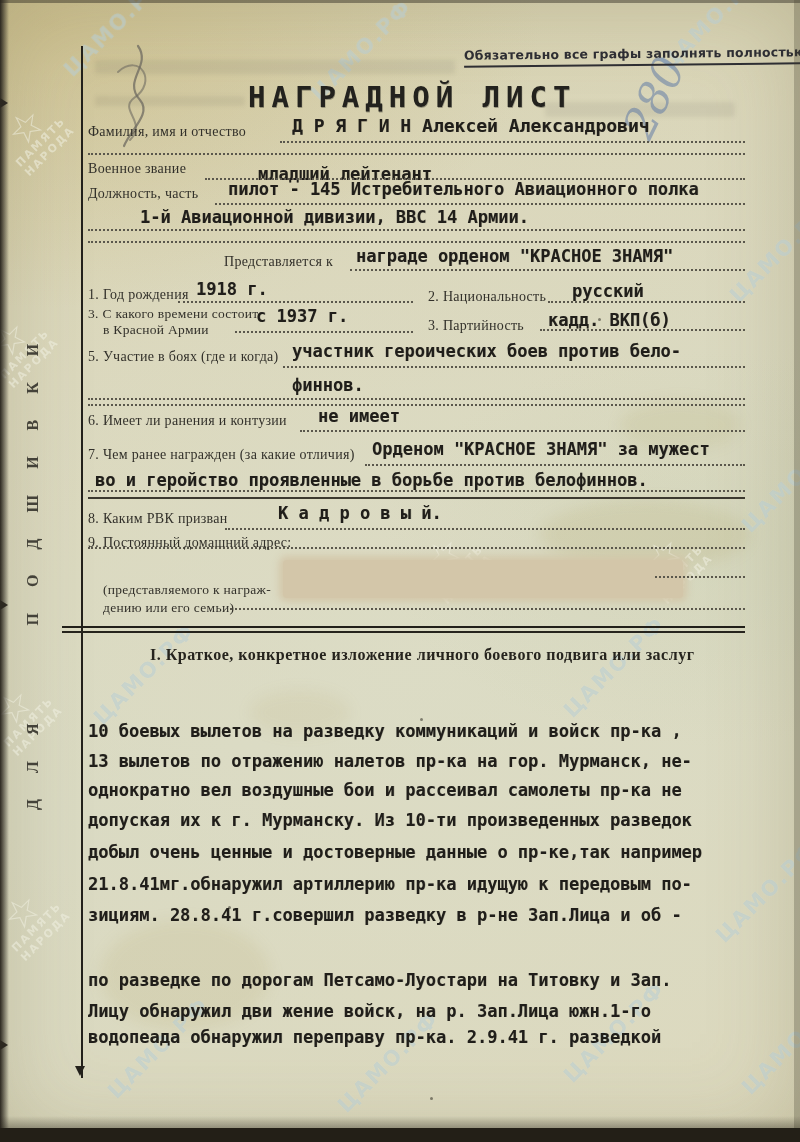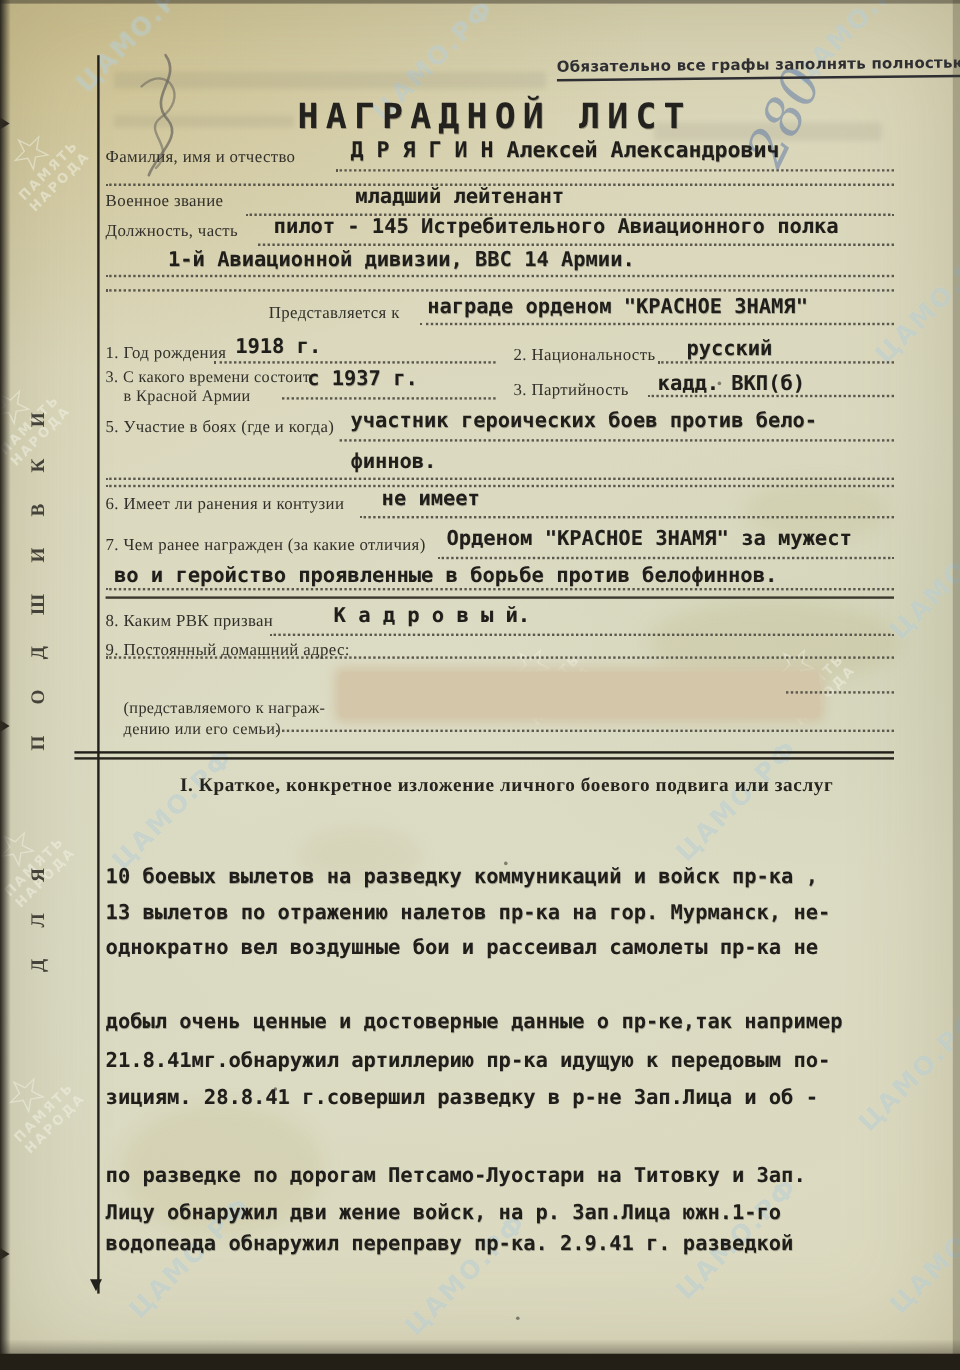--- a/index.html
+++ b/index.html
@@ -144,21 +144,21 @@
 
   <div class="stamp" style="left:464px;top:46px;">Обязательно все графы заполнять полностью.</div>
   <div class="title" style="left:248px;top:80px;">НАГРАДНОЙ ЛИСТ</div>
 
   <div class="lbl" style="left:88px;top:124px;">Фамилия, имя и отчество</div>
   <div class="val" style="left:292px;top:115px;font-size:18px;">Д Р Я Г И Н  Алексей Александрович</div>
   <div class="dline" style="left:280px;top:141px;width:465px;"></div>
   <div class="dline" style="left:88px;top:153px;width:657px;"></div>
 
   <div class="lbl" style="left:88px;top:161px;">Военное звание</div>
-  <div class="val" style="left:258px;top:154px;margin-left:38px;">младший лейтенант</div>
+  <div class="val" style="left:258px;top:164px;">младший лейтенант</div>
   <div class="dline" style="left:205px;top:178px;width:540px;"></div>
 
   <div class="lbl" style="left:88px;top:186px;">Должность, часть</div>
   <div class="val" style="left:228px;top:179px;">пилот - 145 Истребительного Авиационного полка</div>
   <div class="dline" style="left:215px;top:203px;width:530px;"></div>
   <div class="val" style="left:140px;top:207px;">1-й Авиационной дивизии, ВВС 14 Армии.</div>
   <div class="dline" style="left:88px;top:229px;width:657px;"></div>
   <div class="dline" style="left:88px;top:241px;width:657px;"></div>
 
   <div class="lbl" style="left:224px;top:254px;">Представляется к</div>
@@ -210,20 +210,21 @@
   <div class="dline" style="left:655px;top:576px;width:90px;"></div>
   <div class="dline" style="left:230px;top:608px;width:515px;"></div>
 
   <div class="sep-heavy" style="left:62px;top:626px;width:683px;"></div>
 
   <div class="heading" style="left:150px;top:646px;">I. Краткое, конкретное изложение  личного боевого подвига или заслуг</div>
 
   <div class="bline" style="top:721px;">10 боевых вылетов на разведку коммуникаций и войск пр-ка ,</div>
   <div class="bline" style="top:751px;">13 вылетов по отражению налетов пр-ка на гор. Мурманск, не-</div>
   <div class="bline" style="top:780px;">однократно вел воздушные бои и рассеивал самолеты пр-ка не</div>
+  <div class="bline" style="top:810px;">допуская их к г. Мурманску. Из 10-ти произведенных разведок</div>
   <div class="bline" style="top:842px;">добыл очень ценные и достоверные данные о пр-ке,так например</div>
   <div class="bline" style="top:874px;">21.8.41мг.обнаружил артиллерию пр-ка идущую к передовым по-</div>
   <div class="bline" style="top:905px;">зициям. 28.8.41 г.совершил разведку в р-не Зап.Лица и об -</div>
   <div class="bline" style="top:970px;">по разведке по дорогам Петсамо-Луостари на Титовку и Зап.</div>
   <div class="bline" style="top:1001px;">Лицу  обнаружил дви жение войск, на р. Зап.Лица южн.1-го</div>
   <div class="bline" style="top:1027px;">водопеада обнаружил переправу пр-ка. 2.9.41 г. разведкой</div>
 
   <div class="speck" style="left:598px;top:318px;"></div>
   <div class="speck" style="left:420px;top:718px;"></div>
   <div class="speck" style="left:228px;top:906px;"></div>

